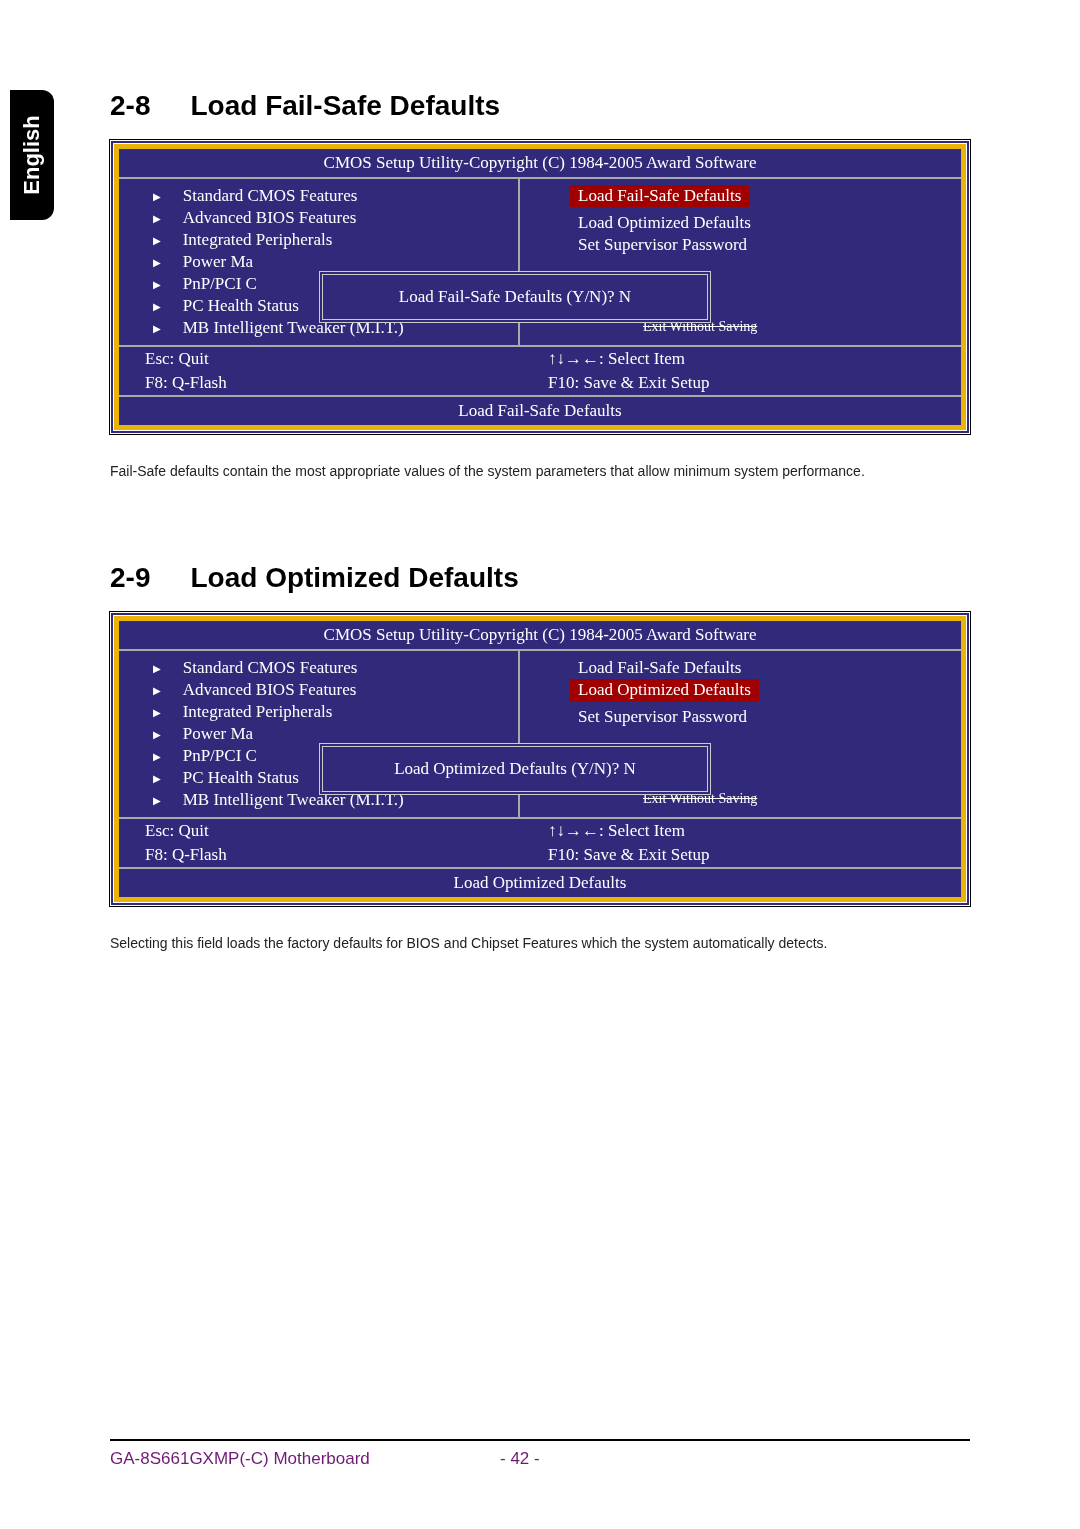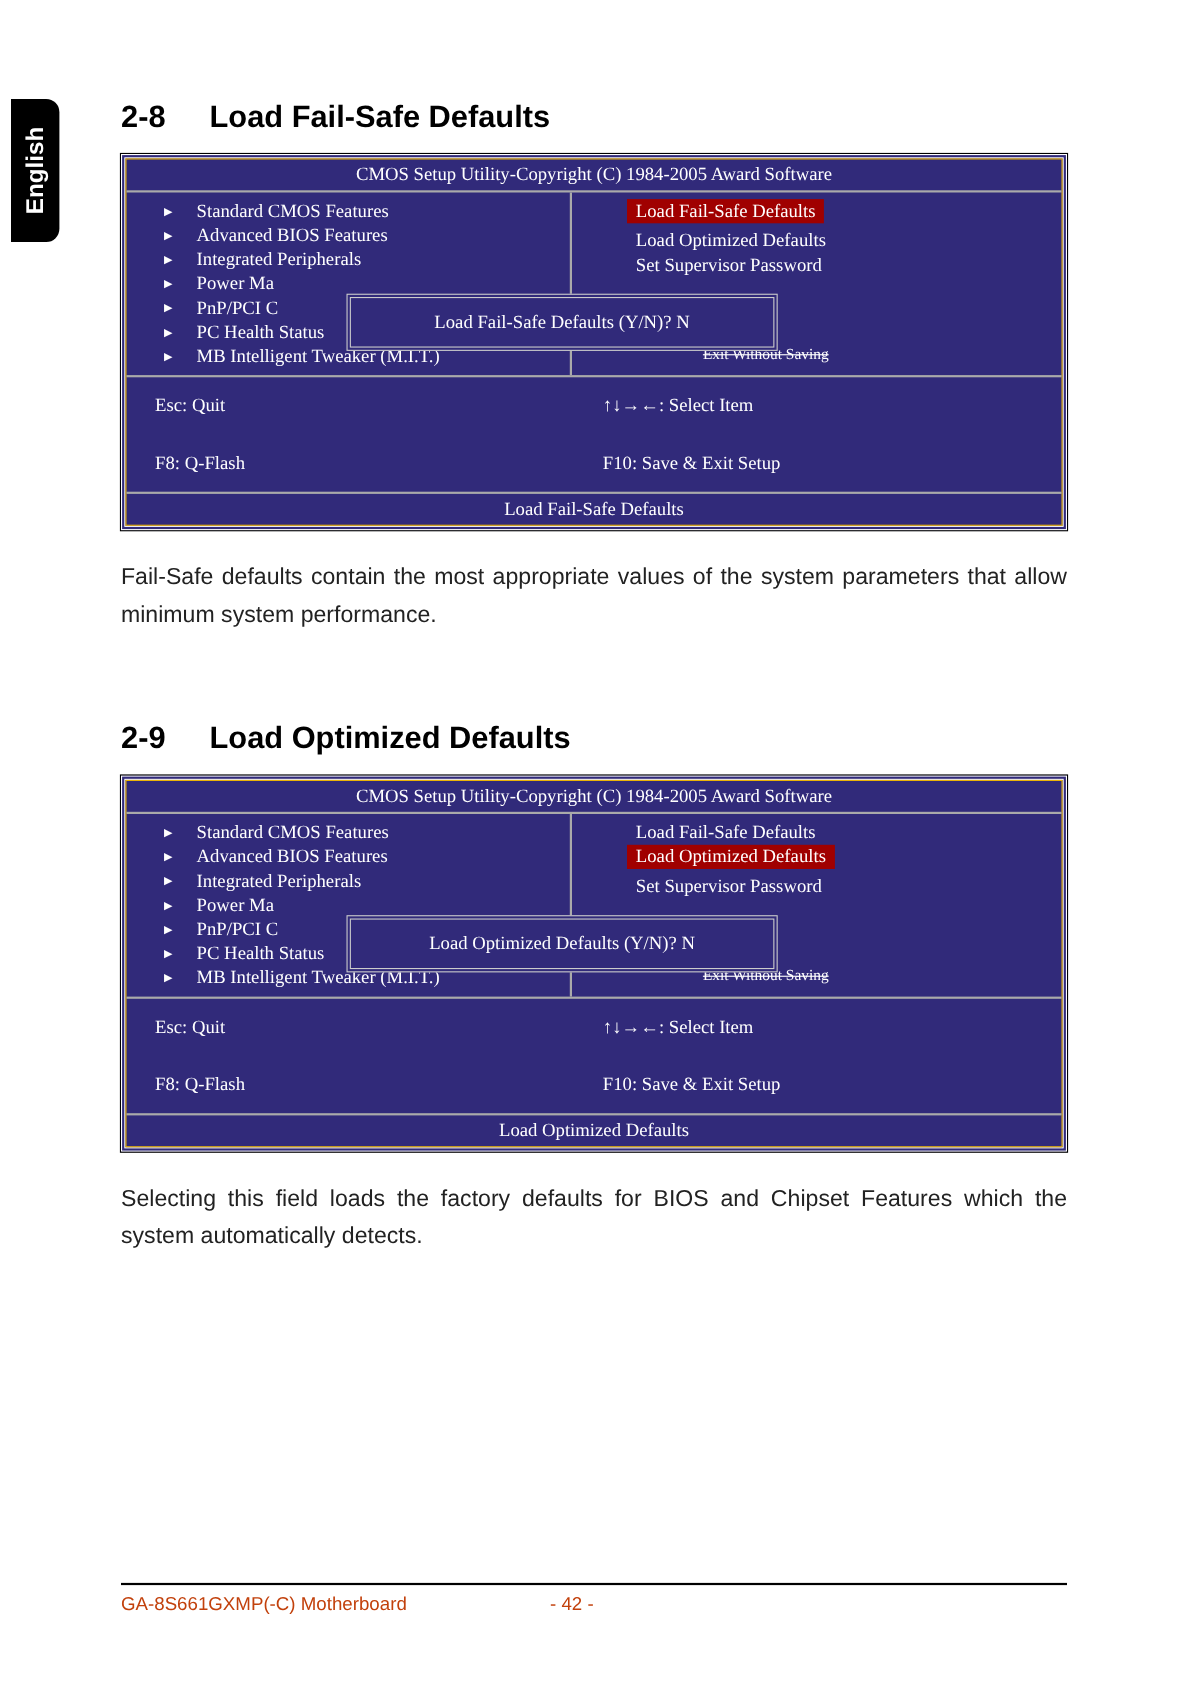--- a/index.html
+++ b/index.html
@@ -34,21 +34,21 @@
   .bios-box {
     border: 4px double #fff;
     outline: 1px solid #000;
     background: #312a7a;
     color: #fff;
     font-family: "Times New Roman", Times, serif;
     font-size: 17px;
     position: relative;
     margin-bottom: 26px;
   }
-  .bios-inner { border: 1px solid #eab308; }
+  .bios-inner { border: 5px solid #eab308; }
   .bios-title {
     text-align: center;
     padding: 4px 0;
     border-bottom: 2px solid #aaa;
   }
   .bios-cols {
     display: flex;
     position: relative;
     gap: 40px;
   }
@@ -58,21 +58,21 @@
   }
   .bios-col.left { border-right: 2px solid #aaa; }
   .menu-row { display: flex; align-items: center; padding: 1px 0 1px 32px; white-space: nowrap; overflow: hidden; }
   .menu-row::before { content: "▶"; font-size: 10px; margin-right: 22px; margin-left: -8px; }
   .right-item { padding: 1px 0 1px 8px; white-space: nowrap; overflow: hidden; }
   .right-item.highlight { background: #a00000; color: #fff; padding-left: 8px; padding-right: 8px; display: inline-block; }
   .subrow-hidden { color: #312a7a; height: 20px; }
   .hr { border-top: 2px solid #aaa; }
   .key-row {
     display: flex;
-    padding: 16px 26px;
+    padding: 2px 26px;
   }
   .key-row .kleft { width: 50%; }
   .key-row .kright { width: 50%; padding-left: 8px; }
   .status-bar {
     text-align: center;
     padding: 4px 0;
     border-top: 2px solid #aaa;
   }
   .dialog {
     position: absolute;
@@ -90,36 +90,36 @@
     left: 524px;
     top: 140px;
     width: 160px;
     color: #fff;
     font-family: "Times New Roman", Times, serif;
     font-size: 14px;
     text-decoration: line-through;
     z-index: 5;
   }
   .desc {
-    font-size: 21px;
+    font-size: 14px;
     color: #222;
     line-height: 1.6;
     margin-bottom: 80px;
     text-align: justify;
   }
   .footer {
     position: absolute;
     bottom: 60px;
     left: 110px;
     right: 110px;
     border-top: 2px solid #000;
     padding-top: 8px;
     display: flex;
     font-size: 17px;
-    color: #c2410c;
+    color: #701a75;
   }
   .footer .fl { flex: 1; }
   .footer .fc { width: 80px; }
   .footer .fr { flex: 1; }
 </style>
 </head>
 <body>
 
 <div class="page">
 

